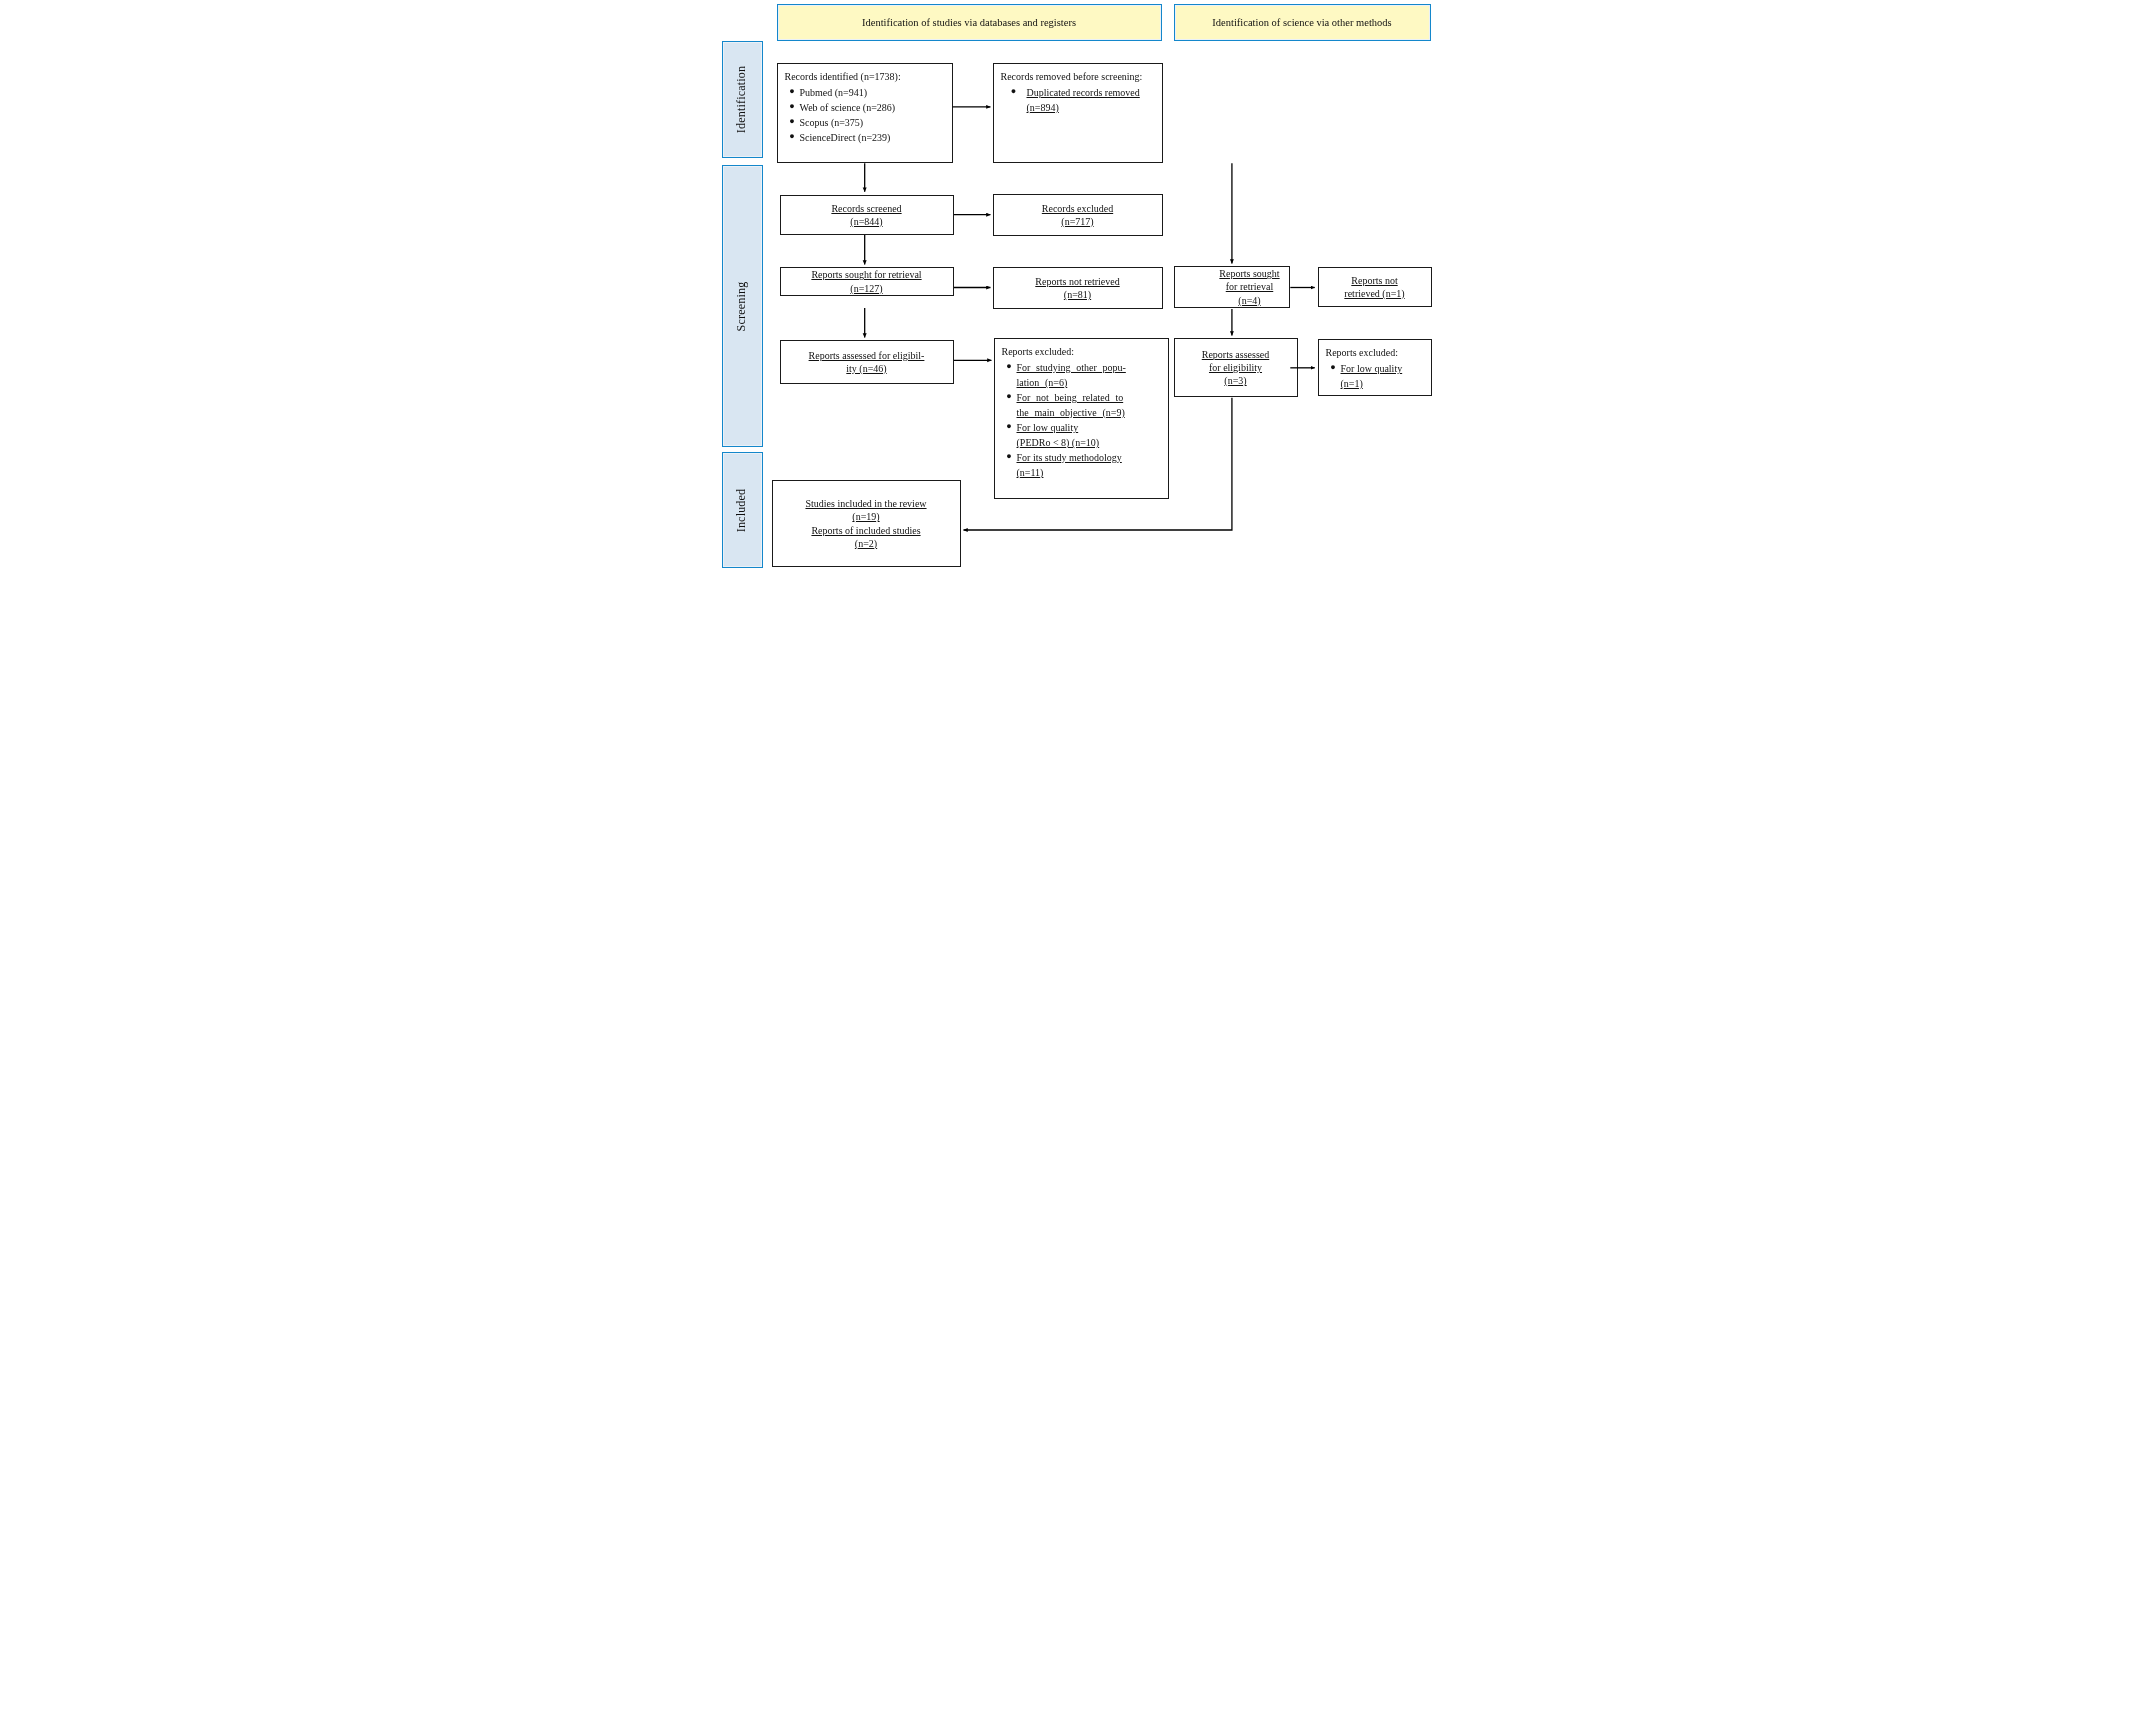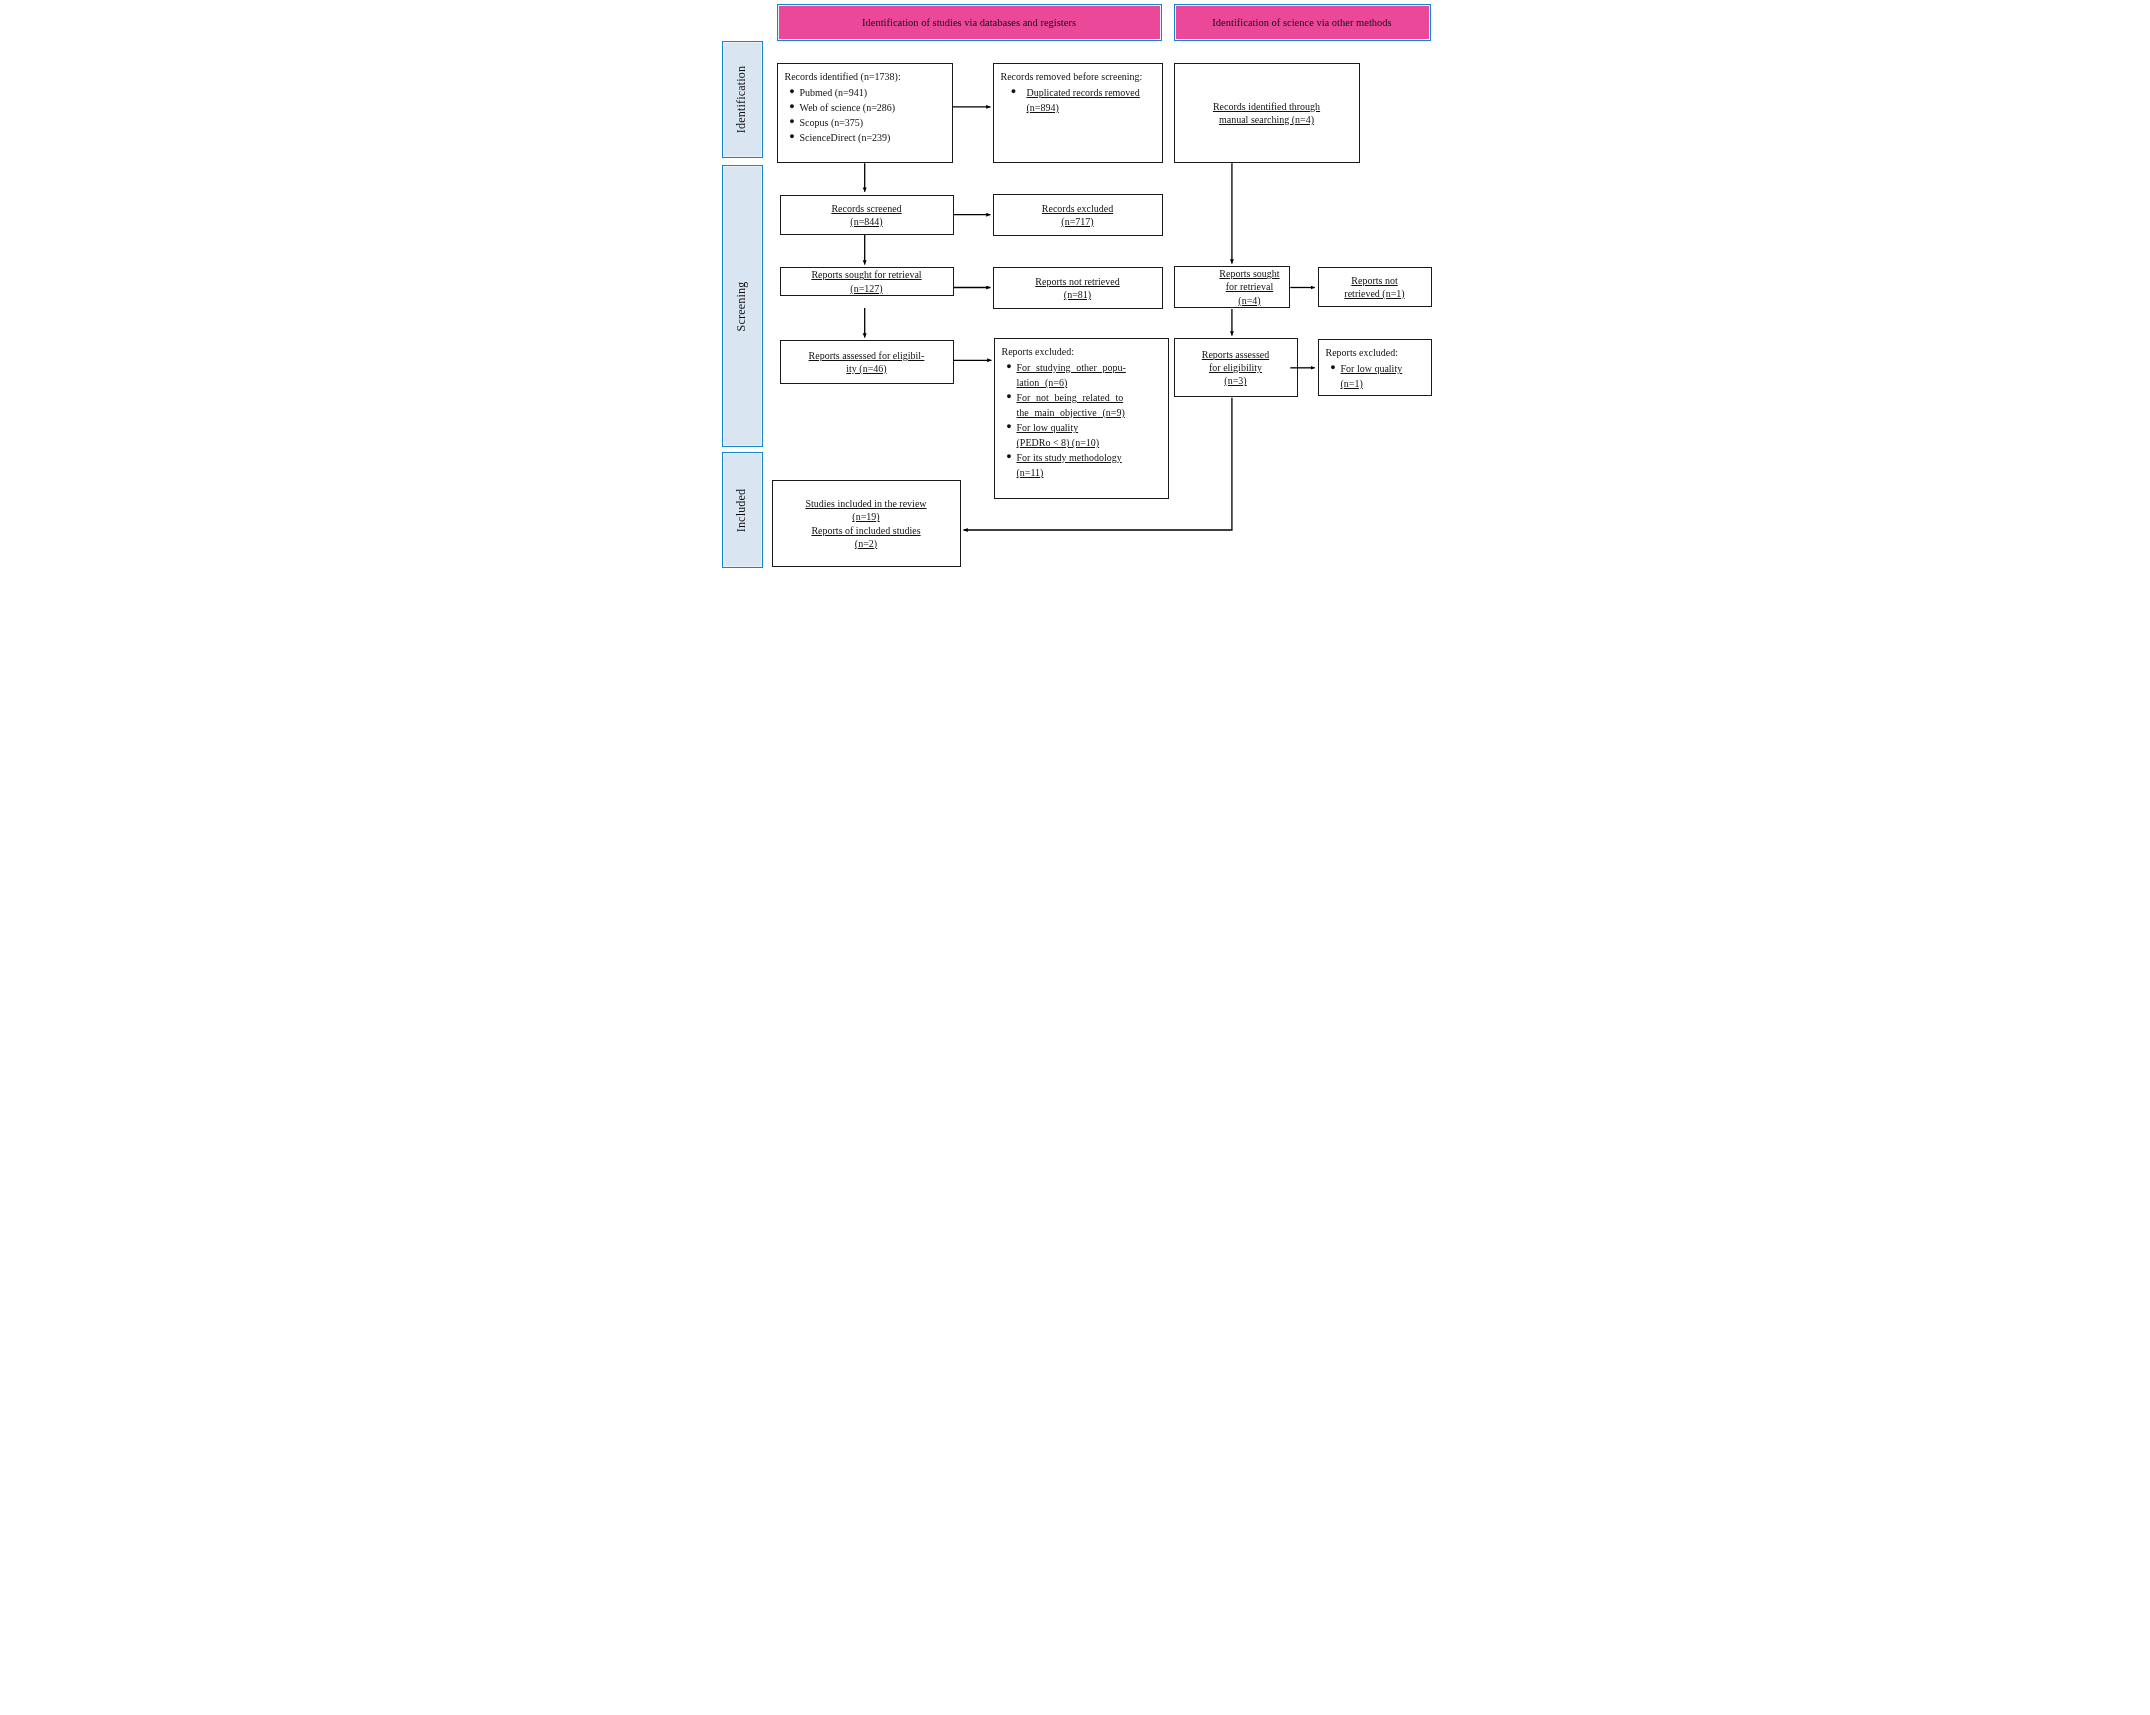--- a/index.html
+++ b/index.html
@@ -28,21 +28,21 @@
     box-sizing: border-box;
   }
   .stagebox .vtext {
     transform: rotate(-90deg);
     white-space: nowrap;
     font-size: 12px;
     letter-spacing: 0.2px;
   }
   .header {
     position: absolute;
-    background: #ec4899;
+    background: #fef9c3;
     border: 1.5px solid #1487cb;
     box-shadow: inset 0 0 0 1px #eaf1f8;
     display: flex;
     align-items: center;
     justify-content: center;
     text-align: center;
     font-size: 10.5px;
     box-sizing: border-box;
     padding: 1px 5px;
   }
@@ -139,24 +139,20 @@
   <div class="fbox listy" style="left:276px; top:63px; width:170px; height:100px;">
     <div class="title">Records removed before screening:</div>
     <ul>
       <li>
           <span class="dot-wide">●</span>
           <span class="btext pre">Duplicated records removed (n=894)</span>
         </li>
     </ul>
   </div>
 
-  <div class="fbox center" style="left:457px; top:63px; width:186px; height:100px;">
-    <div class="pre">Records identified through
-manual searching (n=4)</div>
-  </div>
 
   <div class="fbox center" style="left:63px; top:195px; width:174px; height:40px;">
     <div class="pre">Records screened
 (n=844)</div>
   </div>
   <div class="fbox center" style="left:276px; top:194px; width:170px; height:42px;">
     <div class="pre">Records excluded
 (n=717)</div>
   </div>
 

